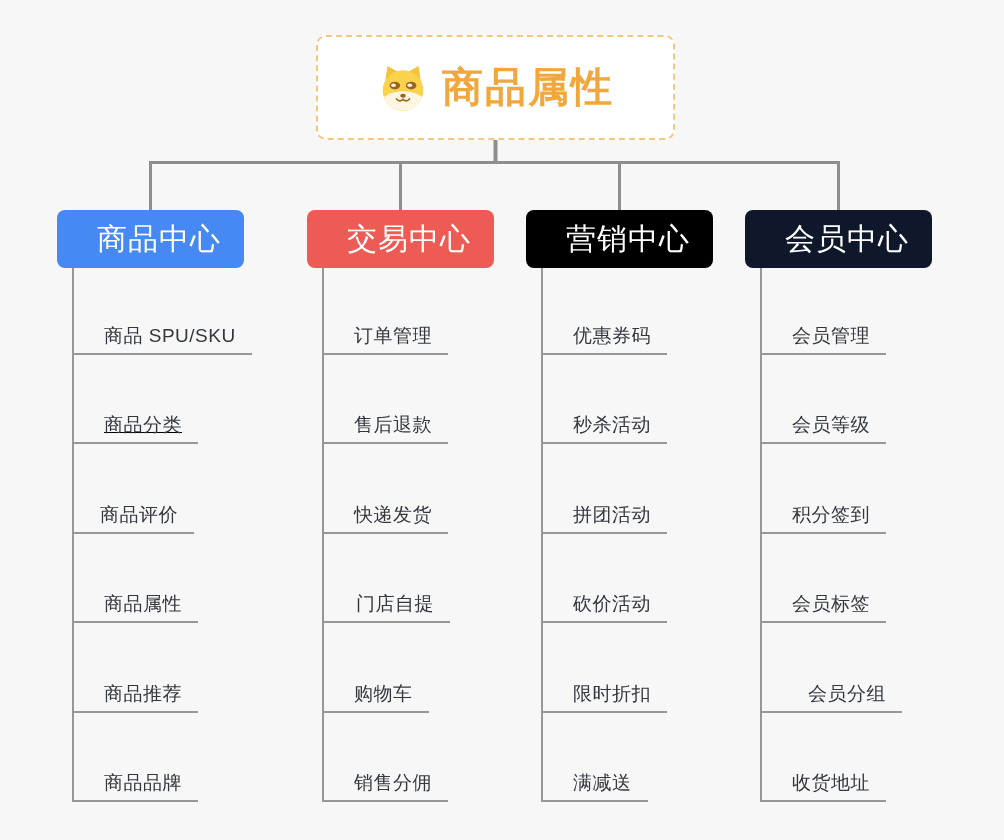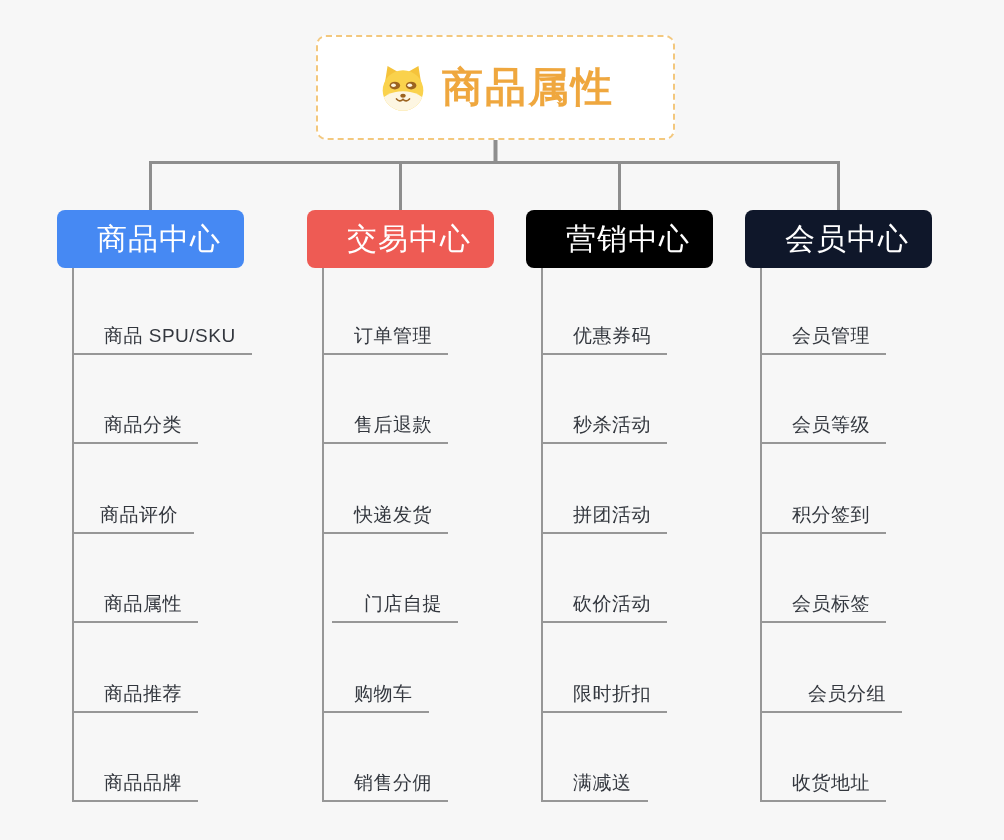--- a/index.html
+++ b/index.html
@@ -127,21 +127,21 @@
   </div>
 
   <div id="branches" style="position:absolute;inset:0;">
       <div class="branch-header" style="left: 57px; background: rgb(70, 137, 243);">
         <span class="branch-label">商品中心</span>
       </div>
       <div class="trunk" style="left: 72px;"></div>
       <div class="child-item" style="left: 72px; top: 315px;">
         <span class="child-label">商品 SPU/SKU</span>
       </div>
-      <div class="child-item" style="left: 72px; top: 404px;">
+      <div class="child-item" style="left: 72px; top: 404px; text-decoration: underline;">
         <span class="child-label">商品分类</span>
       </div>
       <div class="child-item" style="left: 72px; top: 494px; padding-left: 28px;">
         <span class="child-label">商品评价</span>
       </div>
       <div class="child-item" style="left: 72px; top: 583px;">
         <span class="child-label">商品属性</span>
       </div>
       <div class="child-item" style="left: 72px; top: 673px;">
         <span class="child-label">商品推荐</span>
@@ -155,21 +155,21 @@
       <div class="trunk" style="left: 322px;"></div>
       <div class="child-item" style="left: 322px; top: 315px;">
         <span class="child-label">订单管理</span>
       </div>
       <div class="child-item" style="left: 322px; top: 404px;">
         <span class="child-label">售后退款</span>
       </div>
       <div class="child-item" style="left: 322px; top: 494px;">
         <span class="child-label">快递发货</span>
       </div>
-      <div class="child-item" style="left: 332px; top: 583px;">
+      <div class="child-item" style="left: 324px; top: 583px;">
         <span class="child-label">门店自提</span>
       </div>
       <div class="child-item" style="left: 322px; top: 673px;">
         <span class="child-label">购物车</span>
       </div>
       <div class="child-item" style="left: 322px; top: 762px;">
         <span class="child-label">销售分佣</span>
       </div>
       <div class="branch-header" style="left: 526px; background: #000000;">
         <span class="branch-label">营销中心</span>

